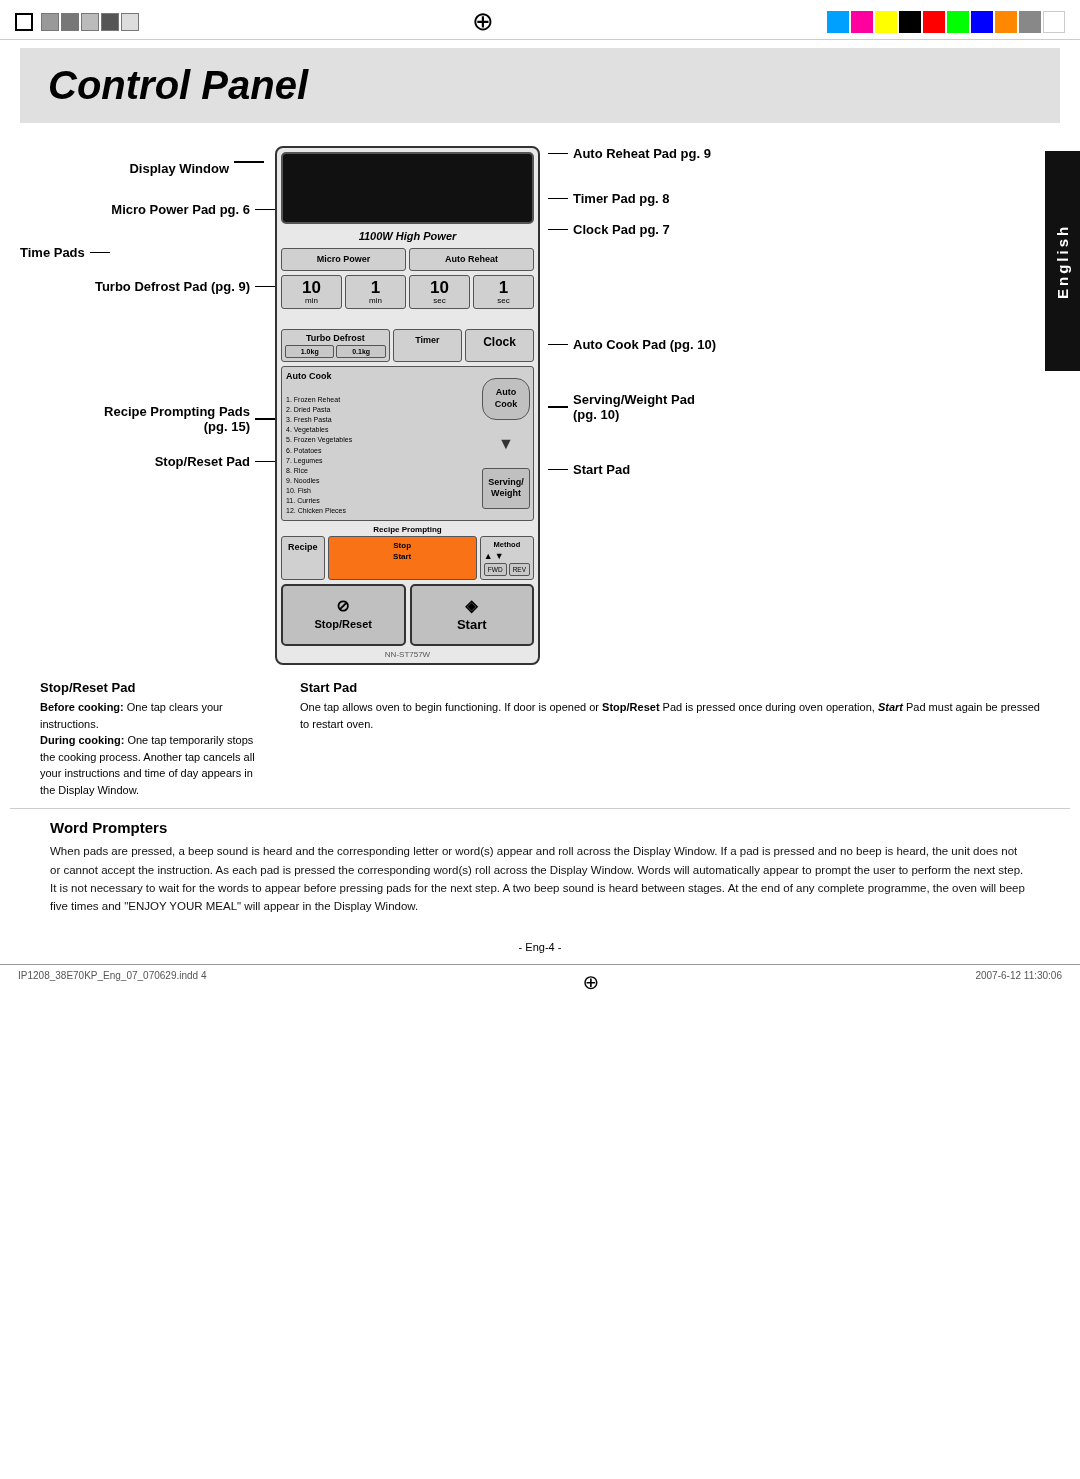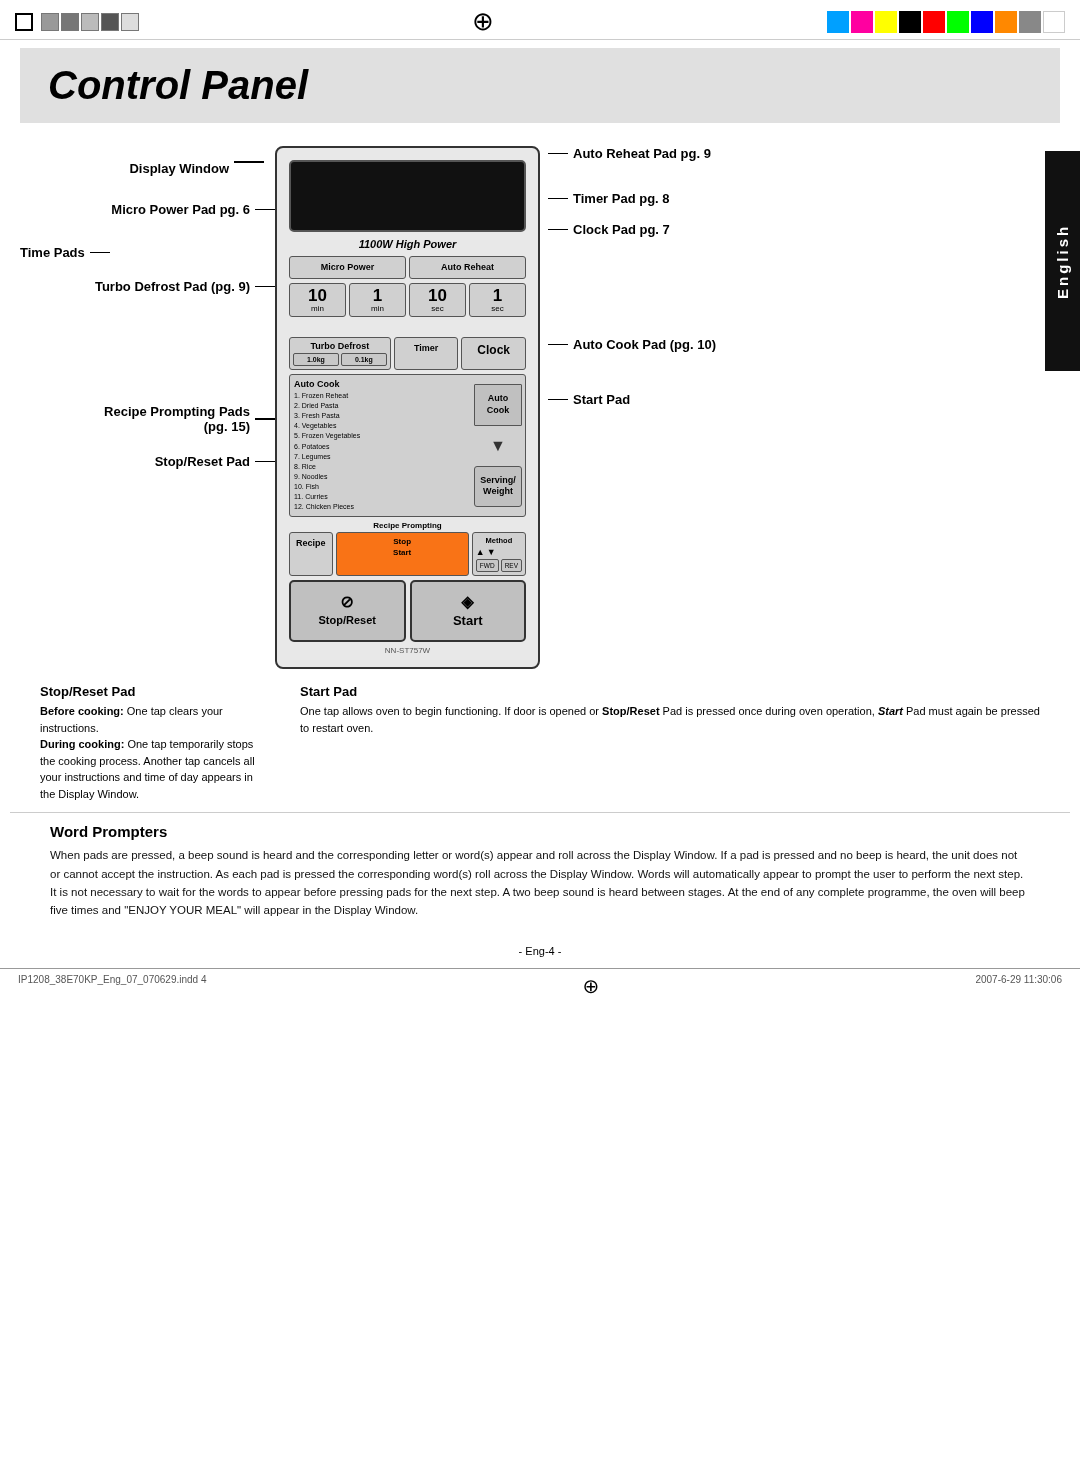--- a/index.html
+++ b/index.html
@@ -78,21 +78,21 @@
     </div>
 
     <div style="display:flex;align-items:center;justify-content:flex-end;margin-top:20px;padding-right:0;">
       <span style="font-size:13px;font-weight:bold;">Stop/Reset Pad</span>
       <div style="height:1.5px;background:#000;width:20px;margin-left:5px;flex-shrink:0;"></div>
     </div>
 
   </div>
 
   <div style="flex-shrink:0;">
-    <div style="border:2px solid #333;border-radius:8px;width:265px;background:#e8e8e8;padding:12px;position:relative;margin-top:15px;">
+    <div style="border:2px solid #333;border-radius:8px;width:265px;background:#e8e8e8;padding:4px;position:relative;margin-top:15px;">
 
       <div style="background:#111;border-radius:5px;height:72px;margin-bottom:6px;border:2px solid #555;"></div>
 
       <div style="text-align:center;font-size:11px;font-weight:bold;font-style:italic;margin-bottom:6px;color:#000;">1100W High Power</div>
 
       <div style="display:flex;gap:3px;margin-bottom:4px;">
         <div style="flex:1;border:1.5px solid #555;background:#d0d0d0;border-radius:3px;padding:5px 2px;text-align:center;font-size:9px;font-weight:bold;cursor:pointer;line-height:1.2;">Micro Power</div>
         <div style="flex:1;border:1.5px solid #555;background:#d0d0d0;border-radius:3px;padding:5px 2px;text-align:center;font-size:9px;font-weight:bold;cursor:pointer;line-height:1.2;">Auto Reheat</div>
       </div>
 
@@ -122,38 +122,38 @@
             <div style="flex:1;border:1px solid #555;background:#c8c8c8;border-radius:2px;padding:2px;text-align:center;font-size:7px;cursor:pointer;">1.0kg</div>
             <div style="flex:1;border:1px solid #555;background:#c8c8c8;border-radius:2px;padding:2px;text-align:center;font-size:7px;cursor:pointer;">0.1kg</div>
           </div>
         </div>
         <div style="flex:1;border:1.5px solid #555;background:#d0d0d0;border-radius:3px;padding:5px 2px;text-align:center;font-size:9px;font-weight:bold;cursor:pointer;">Timer</div>
         <div style="flex:1;border:1.5px solid #555;background:#d0d0d0;border-radius:3px;padding:5px 2px;text-align:center;font-size:12px;font-weight:bold;cursor:pointer;">Clock</div>
       </div>
 
       <div style="border:1.5px solid #555;background:#d0d0d0;border-radius:3px;margin-bottom:4px;display:flex;">
         <div style="flex:1;padding:4px;">
-          <div style="font-weight:bold;font-size:9px;margin-bottom:2px;">Auto Cook</div>
+          <div style="font-weight:bold;font-size:9px;margin-bottom:14px;">Auto Cook</div>
           <div style="font-size:7px;line-height:1.45;">
             <div>1. Frozen Reheat</div>
             <div>2. Dried Pasta</div>
             <div>3. Fresh Pasta</div>
             <div>4. Vegetables</div>
             <div>5. Frozen Vegetables</div>
             <div>6. Potatoes</div>
             <div>7. Legumes</div>
             <div>8. Rice</div>
             <div>9. Noodles</div>
             <div>10. Fish</div>
             <div>11. Curries</div>
             <div>12. Chicken Pieces</div>
           </div>
         </div>
         <div style="display:flex;flex-direction:column;gap:4px;padding:6px 3px;justify-content:space-around;align-items:center;">
-          <div style="border:1.5px solid #555;background:#c0c0c0;border-radius:1px;padding:8px 6px;font-size:9px;font-weight:bold;text-align:center;cursor:pointer;line-height:1.3;min-width:48px;">
+          <div style="border:1.5px solid #555;background:#c0c0c0;border-radius:14px;padding:8px 6px;font-size:9px;font-weight:bold;text-align:center;cursor:pointer;line-height:1.3;min-width:48px;">
             <span>Auto</span><br>
             <span>Cook</span>
           </div>
           <div style="font-size:16px;color:#333;text-align:center;">▼</div>
           <div style="border:1.5px solid #555;background:#c0c0c0;border-radius:3px;padding:8px 4px;font-size:9px;font-weight:bold;text-align:center;cursor:pointer;line-height:1.3;min-width:48px;">
             <span>Serving/</span><br>
             <span>Weight</span>
           </div>
         </div>
       </div>
@@ -210,20 +210,27 @@
     <div style="display:flex;align-items:center;margin-bottom:100px;">
       <div style="height:1.5px;background:#000;width:20px;flex-shrink:0;margin-right:5px;"></div>
       <span style="font-size:13px;font-weight:bold;">Clock Pad pg. 7</span>
     </div>
 
     <div style="display:flex;align-items:center;margin-bottom:40px;">
       <div style="height:1.5px;background:#000;width:20px;flex-shrink:0;margin-right:5px;"></div>
       <span style="font-size:13px;font-weight:bold;">Auto Cook Pad (pg. 10)</span>
     </div>
 
+    <div style="display:flex;align-items:center;margin-bottom:40px;">
+      <div style="height:1.5px;background:#000;width:20px;flex-shrink:0;margin-right:5px;"></div>
+      <div>
+        <div style="font-size:13px;font-weight:bold;">Serving/Weight Pad</div>
+        <div style="font-size:13px;font-weight:bold;">(pg. 10)</div>
+      </div>
+    </div>
 
     <div style="display:flex;align-items:center;margin-top:10px;">
       <div style="height:1.5px;background:#000;width:20px;flex-shrink:0;margin-right:5px;"></div>
       <span style="font-size:13px;font-weight:bold;">Start Pad</span>
     </div>
 
   </div>
 
   <div style="position:absolute;right:0;top:20px;background:#111;color:#fff;writing-mode:vertical-rl;text-orientation:mixed;transform:rotate(180deg);padding:15px 9px;font-size:15px;font-weight:bold;letter-spacing:3px;height:220px;display:flex;align-items:center;justify-content:center;">
     <span>English</span>
@@ -253,14 +260,14 @@
 <div style="padding:10px 40px 10px;border-top:1px solid #ccc;margin:0 10px;">
   <div style="font-size:15px;font-weight:bold;margin-bottom:6px;">Word Prompters</div>
   <div style="font-size:11.5px;line-height:1.6;color:#111;">When pads are pressed, a beep sound is heard and the corresponding letter or word(s) appear and roll across the Display Window. If a pad is pressed and no beep is heard, the unit does not or cannot accept the instruction. As each pad is pressed the corresponding word(s) roll across the Display Window. Words will automatically appear to prompt the user to perform the next step. It is not necessary to wait for the words to appear before pressing pads for the next step. A two beep sound is heard between stages. At the end of any complete programme, the oven will beep five times and "ENJOY YOUR MEAL" will appear in the Display Window.</div>
 </div>
 
 <div style="text-align:center;font-size:11px;padding:15px 0 6px;">- Eng-4 -</div>
 
 <div style="border-top:1px solid #999;display:flex;justify-content:space-between;padding:5px 18px;font-size:10px;color:#555;margin-top:5px;">
   <span>IP1208_38E70KP_Eng_07_070629.indd  4</span>
   <div style="font-size:20px;color:#000;">⊕</div>
-  <span>2007-6-29  11:30:06</span>
+  <span>2007-6-12  11:30:06</span>
 </div>
 
 </body></html>

